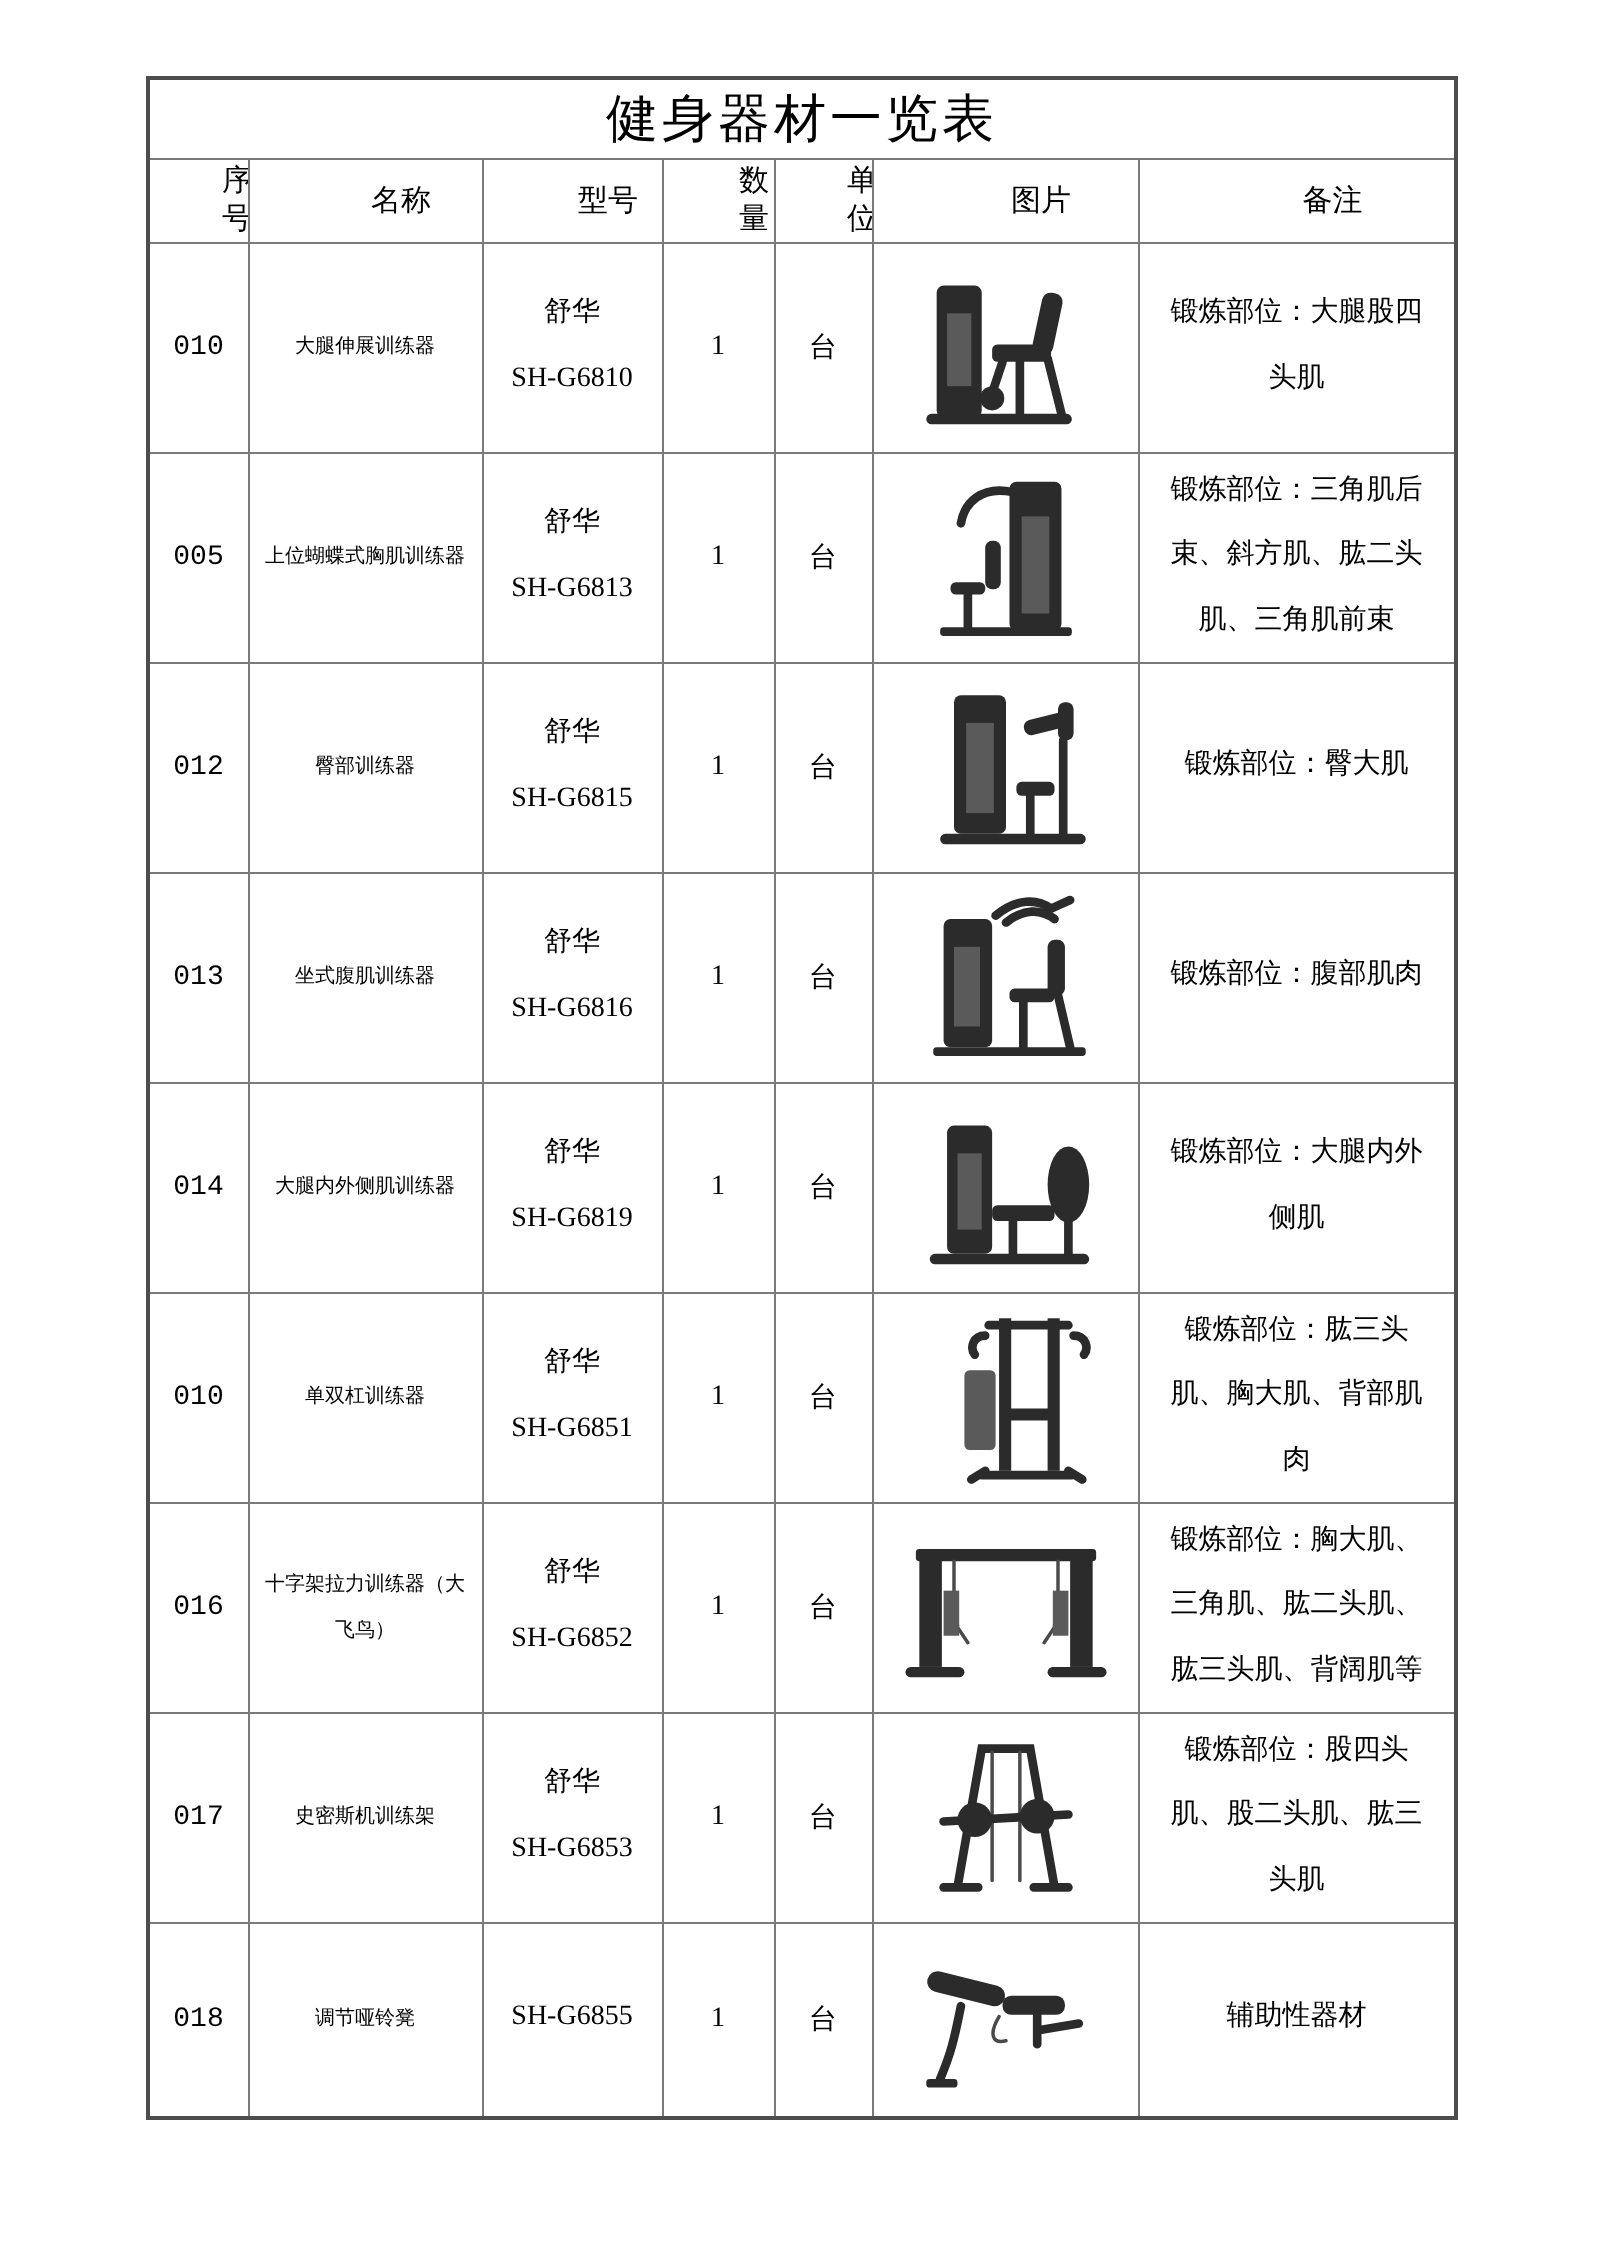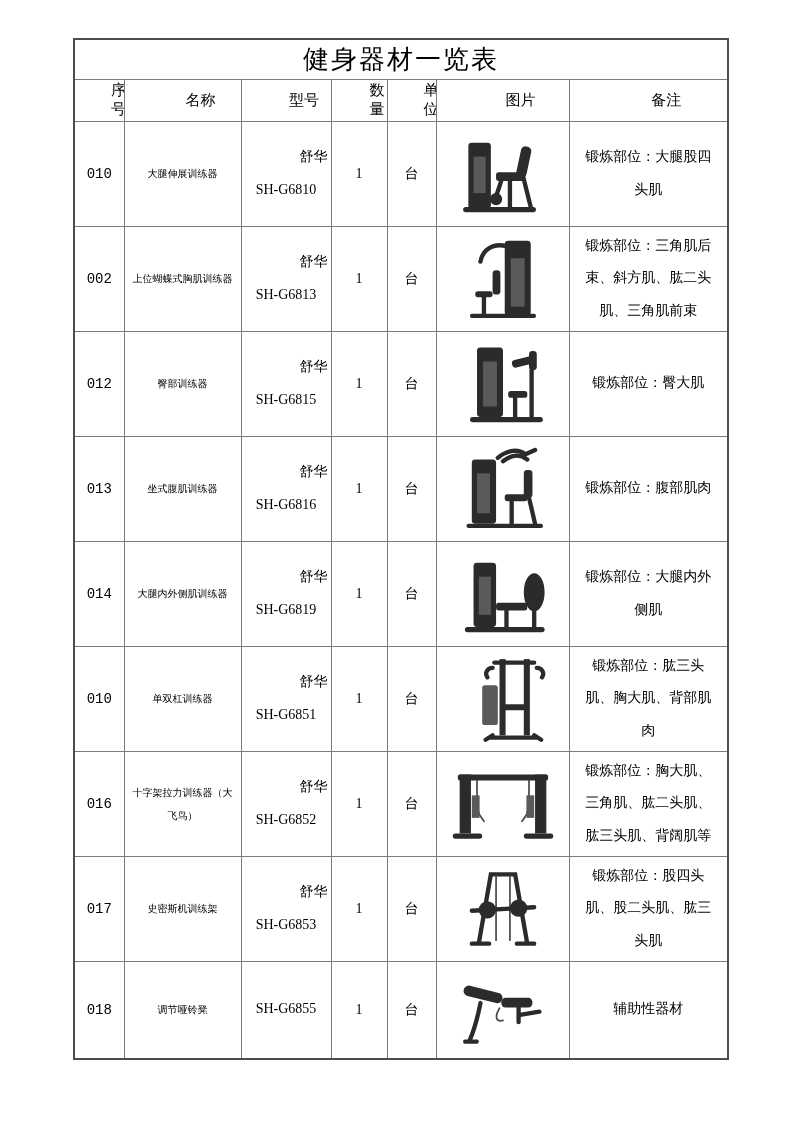--- a/index.html
+++ b/index.html
@@ -9,21 +9,21 @@
   .equip-table td,.equip-table th{border:1px solid #7a7a7a;padding:0;text-align:center;vertical-align:middle;font-weight:normal;overflow:hidden;}
   tr.title-row{height:40px;}
   tr.title-row td{font-size:26px;font-weight:normal;letter-spacing:2px;}
   tr.header-row{height:42px;}
   tr.header-row th{font-size:15px;padding-left:36px;}
   tr.data-row{height:105px;}
   tr.data-row:last-child{height:90px;}
   td.c-no{font-size:14px;font-family:Liberation Mono, monospace;}
   td.c-name{font-size:10px;line-height:2.3;padding:0 5px;}
   td.c-model{font-size:14px;line-height:2.3;padding:0 3px;}
-  td.c-model .brand{display:block;text-align:right;}
+  td.c-model .brand{display:block;}
   td.c-model .brand:empty{display:none;}
   td.c-model .model{display:block;}
   td.c-qty,td.c-unit{font-size:14px;}
   td.c-remark{font-size:14px;line-height:2.3;padding:0 11px;}
   td.c-img{padding:2px;}
   svg.equip{width:104px;height:92px;display:block;margin:0 auto;}
   .k{fill:#2b2b2b;}
   .m{fill:#5a5a5a;}
   .s{fill:none;stroke:#2b2b2b;stroke-width:5;stroke-linecap:round;}
   .s2{fill:none;stroke:#4a4a4a;stroke-width:2;stroke-linecap:round;}
@@ -153,21 +153,21 @@
     <td class="c-unit">台</td>
     <td class="c-img">
       <svg class="equip" viewBox="0 0 120 100">
         <use href="#icon-leg-extension"></use>
       </svg>
     </td>
     <td class="c-remark">锻炼部位：大腿股四头肌</td>
   </tr>
 
   <tr class="data-row">
-    <td class="c-no">002</td>
+    <td class="c-no">005</td>
     <td class="c-name">上位蝴蝶式胸肌训练器</td>
     <td class="c-model">
       <span class="brand">舒华</span>
       <span class="model">SH-G6813</span>
     </td>
     <td class="c-qty">1</td>
     <td class="c-unit">台</td>
     <td class="c-img">
       <svg class="equip" viewBox="0 0 120 100">
         <use href="#icon-pec-fly"></use>

